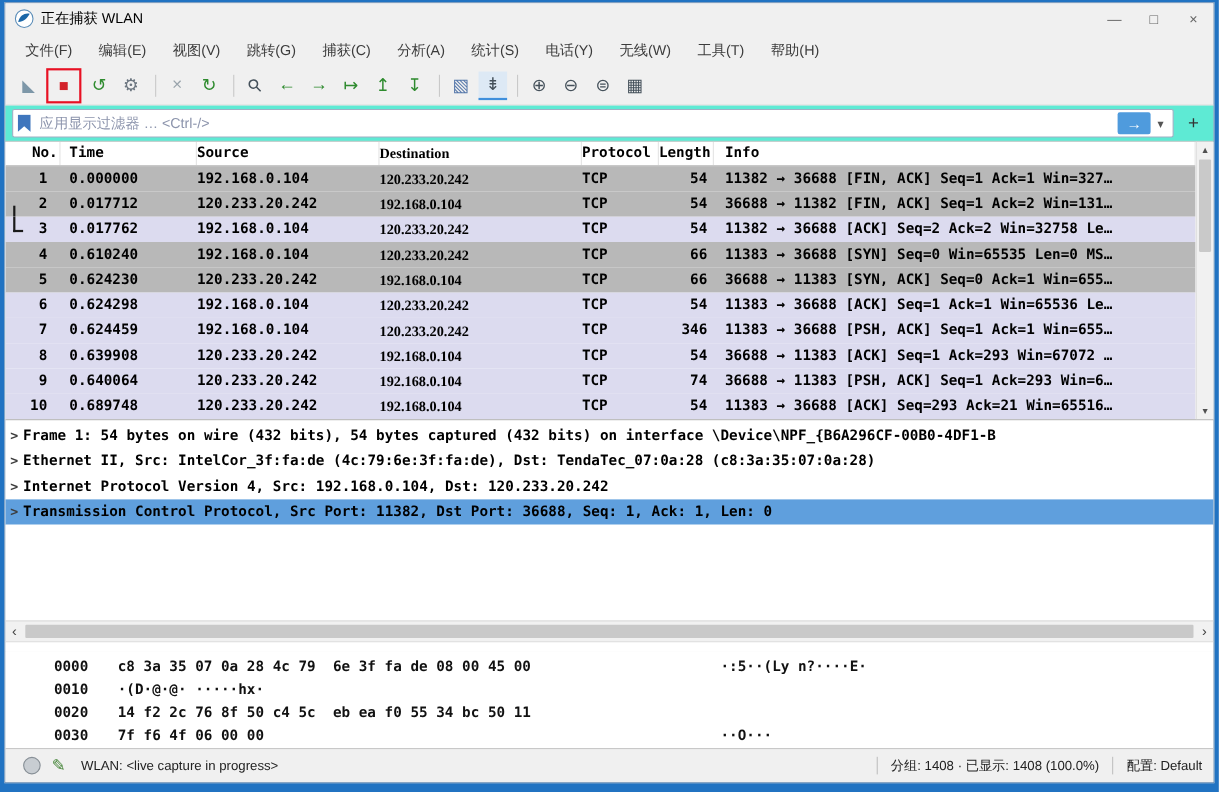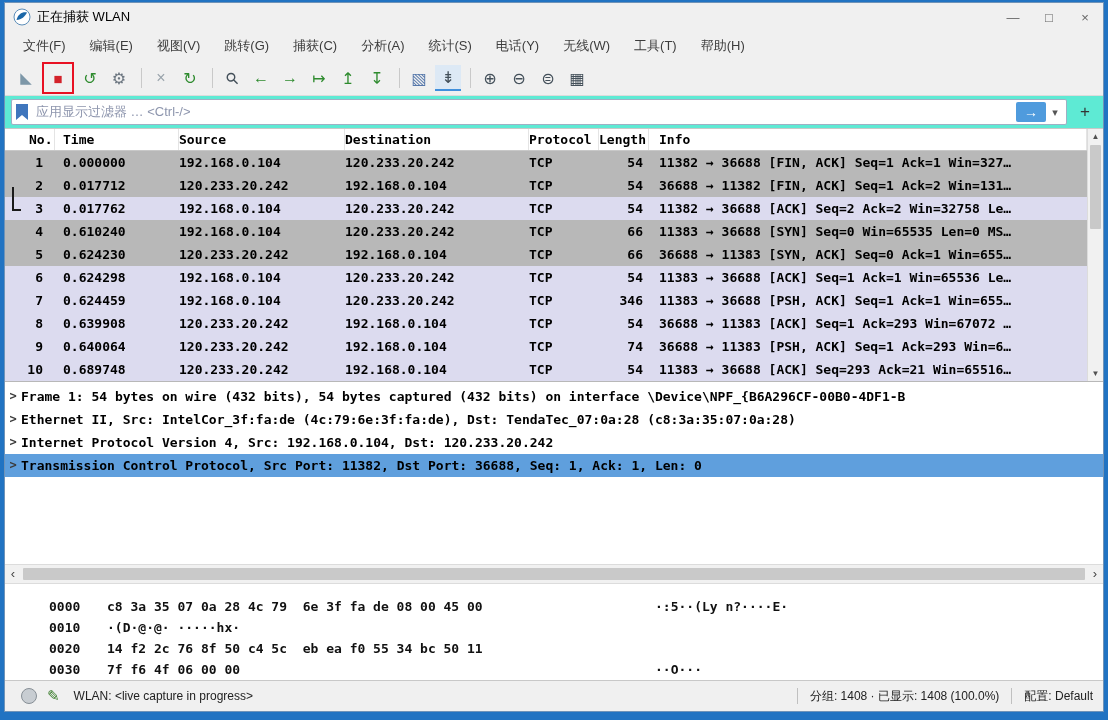--- a/index.html
+++ b/index.html
@@ -62,21 +62,21 @@
   .phead .c{border-right:1px solid #e4e4e4;box-sizing:border-box;}
   .prow{display:flex;height:23px;line-height:23px;font-size:13px;font-weight:700;color:#000;
     white-space:pre;position:relative;}
   .prow.gray{background:#b8b8b8;}
   .prow.lav{background:#dcdbef;}
   .c{overflow:hidden;white-space:pre;box-sizing:border-box;flex:0 0 auto;}
   .c.no{width:50px;text-align:right;padding-right:12px;}
   .phead .c.no{text-align:right;padding-left:24px;}
   .c.time{width:124px;padding-left:8px;}
   .c.src{width:166px;}
-  .c.dst{width:184px;}
+  .c.dst{width:184px;font-family:Liberation Serif, serif;}
   .c.proto{width:70px;}
   .c.len{width:50px;text-align:right;padding-right:6px;}
   .c.info{flex:1 1 auto;padding-left:10px;}
   .prow.rel2::before{content:"";position:absolute;left:7px;top:55%;height:45%;border-left:2px solid #1a1a1a;}
   .prow.rel3::before{content:"";position:absolute;left:7px;top:0;width:7px;height:52%;
     border-left:2px solid #1a1a1a;border-bottom:2px solid #1a1a1a;}
   
   .vscroll{position:absolute;right:0;top:0;bottom:0;width:16px;background:#f1f1f1;border-left:1px solid #dcdcdc;box-sizing:border-box;}
   .vs-arrow{height:15px;display:flex;align-items:center;justify-content:center;font-size:8px;color:#505050;}
   .vs-thumb{position:absolute;left:2px;right:2px;top:16px;height:84px;background:#c9c9c9;border-radius:1px;}

